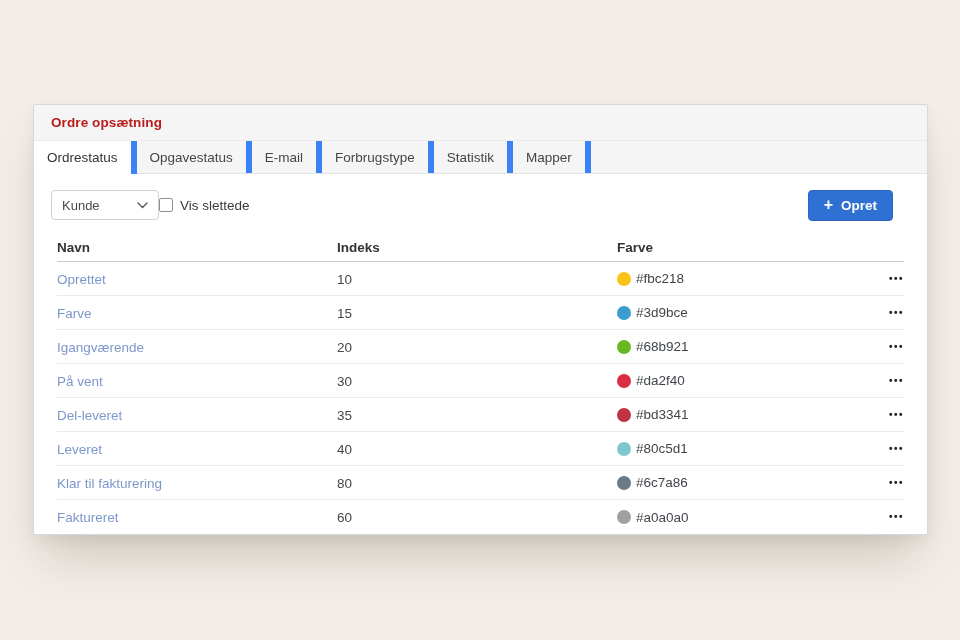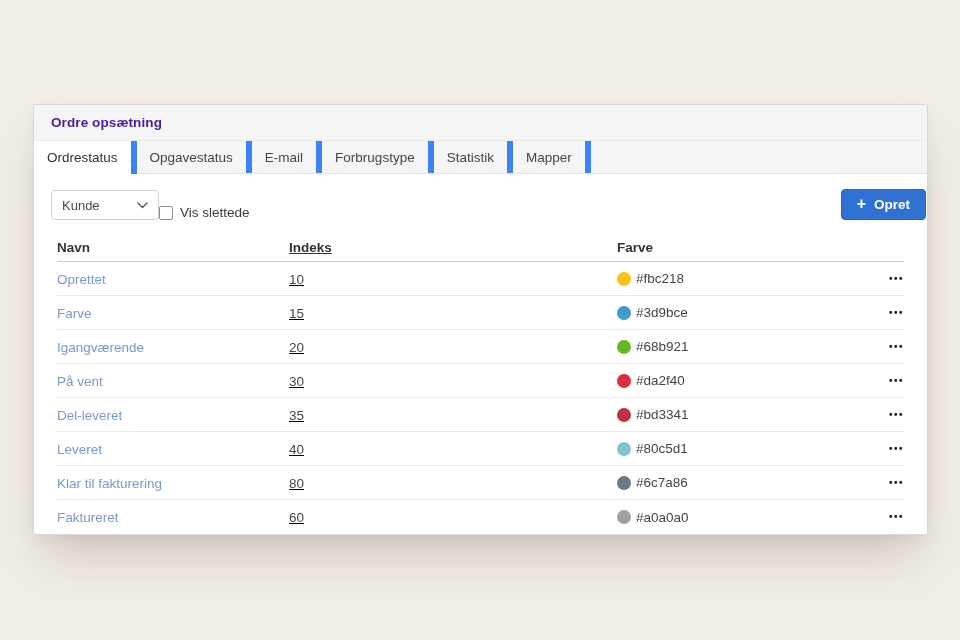--- a/index.html
+++ b/index.html
@@ -10,30 +10,30 @@
     position:absolute;left:33px;top:104px;width:895px;
     background:#fff;border:1px solid #d8d8d8;border-radius:2px;
     box-shadow:0 30px 45px -12px rgba(110,92,74,.28),0 6px 14px rgba(0,0,0,.05);
     box-sizing:border-box;
   }
 
   .panel-header{
     background:#f5f5f6;border-bottom:1px solid #ebebeb;
     padding:10px 17px;height:36px;box-sizing:border-box;display:flex;align-items:center;
   }
-  .panel-title{font-size:13.5px;font-weight:700;color:#4c1d95;letter-spacing:.1px;}
+  .panel-title{font-size:13.5px;font-weight:700;color:#b91c1c;letter-spacing:.1px;}
 
   .tabbar{display:flex;background:#f5f5f6;border-bottom:1px solid #e3e3e3;height:32px;}
   .tab{
     display:flex;align-items:center;padding:0 13px;height:32px;box-sizing:border-box;
     font-size:13.5px;color:#454545;border-right:6px solid #3b82f6;cursor:pointer;white-space:nowrap;
   }
   .tab.active{background:#fff;color:#333;margin-bottom:-1px;height:33px;border-bottom:none;}
 
-  .toolbar{display:flex;align-items:flex-end;padding:16px 1px 14px 17px;height:30px;}
+  .toolbar{display:flex;align-items:center;padding:16px 34px 14px 17px;height:30px;}
   .select{
     display:flex;align-items:center;justify-content:space-between;
     width:108px;height:30px;box-sizing:border-box;padding:0 10px;
     border:1px solid #cfcfcf;border-radius:4px;background:#fff;
     font-size:13px;color:#4a4a4a;cursor:pointer;
   }
   .chev{display:flex;align-items:center;}
   .checkbox{display:flex;align-items:center;cursor:pointer;}
   .box{
     width:14px;height:14px;border:1px solid #8f8f8f;border-radius:2px;background:#fff;
@@ -45,22 +45,22 @@
     display:flex;align-items:center;gap:8px;height:31px;padding:0 15px;
     background:#2e71d2;border:1px solid #2a66bf;border-radius:4px;color:#fff;
     font-size:13.5px;font-weight:700;cursor:pointer;font-family:inherit;
   }
   .plus{font-size:16px;font-weight:700;line-height:1;margin-top:-1px;}
 
   .table{padding:0 23px 0 23px;}
   .thead{display:flex;align-items:center;height:27px;border-bottom:1px solid #c9c9c9;}
   .thead .col{font-size:13.5px;font-weight:700;color:#333;}
   .col{box-sizing:border-box;}
-  .col.name{width:232px;}
-  .col.idx{width:328px;text-decoration:underline;}
+  .col.name{width:280px;}
+  .col.idx{width:280px;}
   .col.color{flex:1;display:flex;align-items:center;}
   .col.actions{width:38px;display:flex;justify-content:flex-end;}
 
   .trow{display:flex;align-items:center;height:33px;border-bottom:1px solid #ebebeb;}
   .trow:last-child{border-bottom:none;height:34px;}
   .link{font-size:13.5px;color:#7c97ca;text-decoration:none;cursor:pointer;}
   .idx-val{font-size:13.5px;color:#464646;margin-top:12px;}
   .dot{width:14px;height:14px;border-radius:50%;display:inline-block;margin-right:5px;flex:none;}
   .hex{font-size:13.5px;color:#40454a;}
   .ellipsis{

